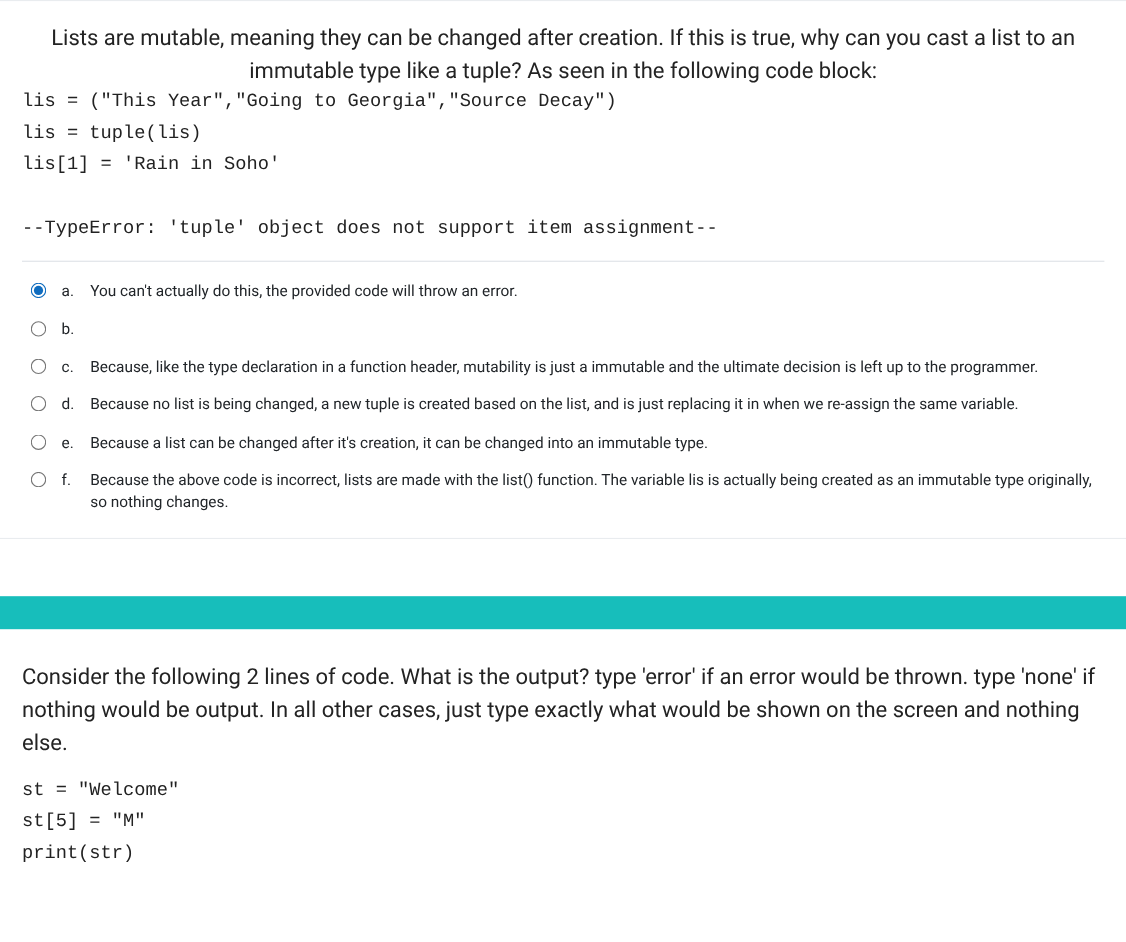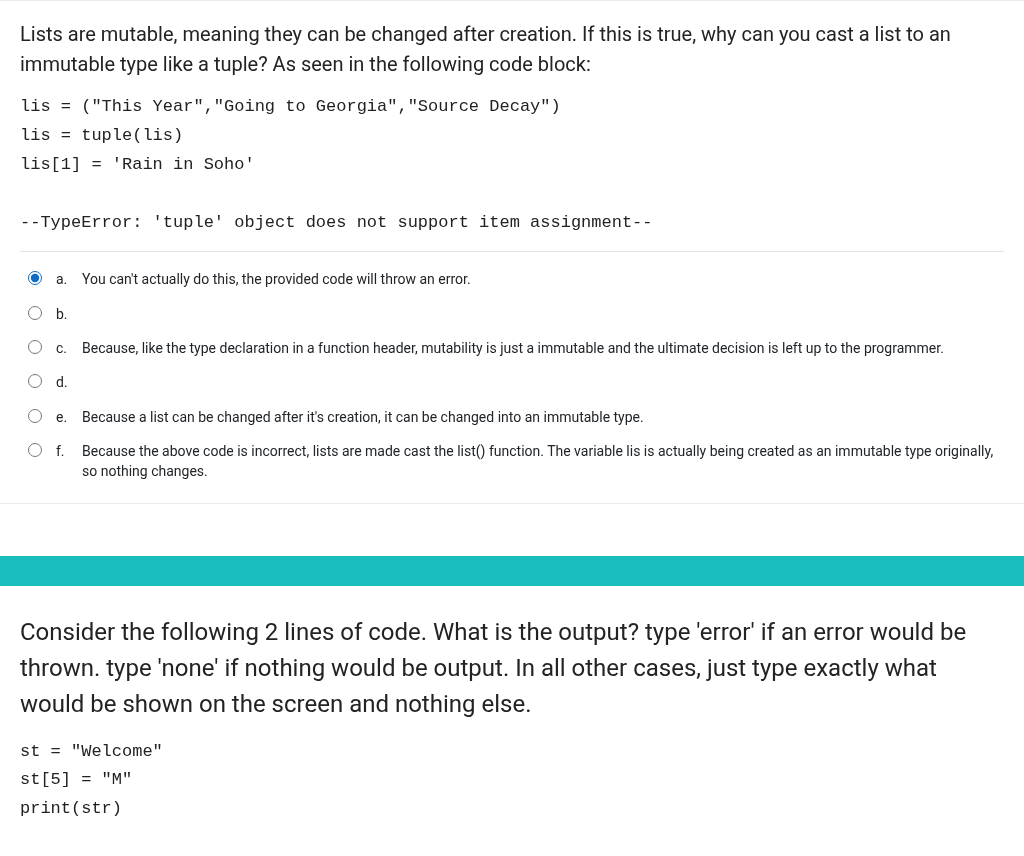--- a/index.html
+++ b/index.html
@@ -14,21 +14,21 @@
       color: #212529;
     }
     .question-block {
       padding: 18px 20px 14px 20px;
     }
     .question-text {
       font-size: 20px;
       line-height: 1.5;
       color: #232323;
       font-weight: 400;
-      margin-bottom: 14px;
+      text-align: center;
     }
     .code-block {
       font-family: "Consolas", "Courier New", monospace;
       font-size: 17px;
       line-height: 1.7;
       color: #222;
       white-space: pre;
       margin-bottom: 10px;
     }
     .divider {
@@ -78,21 +78,21 @@
     .teal-bar {
       background: #17bebb;
       height: 30px;
       width: 100%;
       margin-top: 52px;
     }
     .q2-block {
       padding: 28px 20px 0 20px;
     }
     .q2-text {
-      font-size: 24px;
+      font-size: 20px;
       line-height: 1.5;
       color: #232323;
       font-weight: 400;
       margin-bottom: 16px;
     }
     .q2-code {
       font-family: "Consolas", "Courier New", monospace;
       font-size: 17px;
       line-height: 1.7;
       color: #222;
@@ -128,32 +128,33 @@
 
     <label class="option-row">
       <input type="radio" name="q1" style="">
       <span class="option-letter">c.</span>
       <span class="option-text">Because, like the type declaration in a function header, mutability is just a immutable and the ultimate decision is left up to the programmer.</span>
     </label>
 
     <label class="option-row">
       <input type="radio" name="q1" style="">
       <span class="option-letter">d.</span>
+      <span class="option-text">Because no list is being changed, a new tuple is created based on the list, and is just replacing it in when we re-assign the same variable.</span>
     </label>
 
     <label class="option-row">
       <input type="radio" name="q1" style="">
       <span class="option-letter">e.</span>
       <span class="option-text">Because a list can be changed after it's creation, it can be changed into an immutable type.</span>
     </label>
 
     <label class="option-row">
       <input type="radio" name="q1" style="">
       <span class="option-letter">f.</span>
-      <span class="option-text">Because the above code is incorrect, lists are made cast the list() function. The variable lis is actually being created as an immutable type originally, so nothing changes.</span>
+      <span class="option-text">Because the above code is incorrect, lists are made with the list() function. The variable lis is actually being created as an immutable type originally, so nothing changes.</span>
     </label>
 
   </div>
 
 </div>
 
 <div class="hsep-light"></div>
 
 <div class="teal-bar"></div>
 

